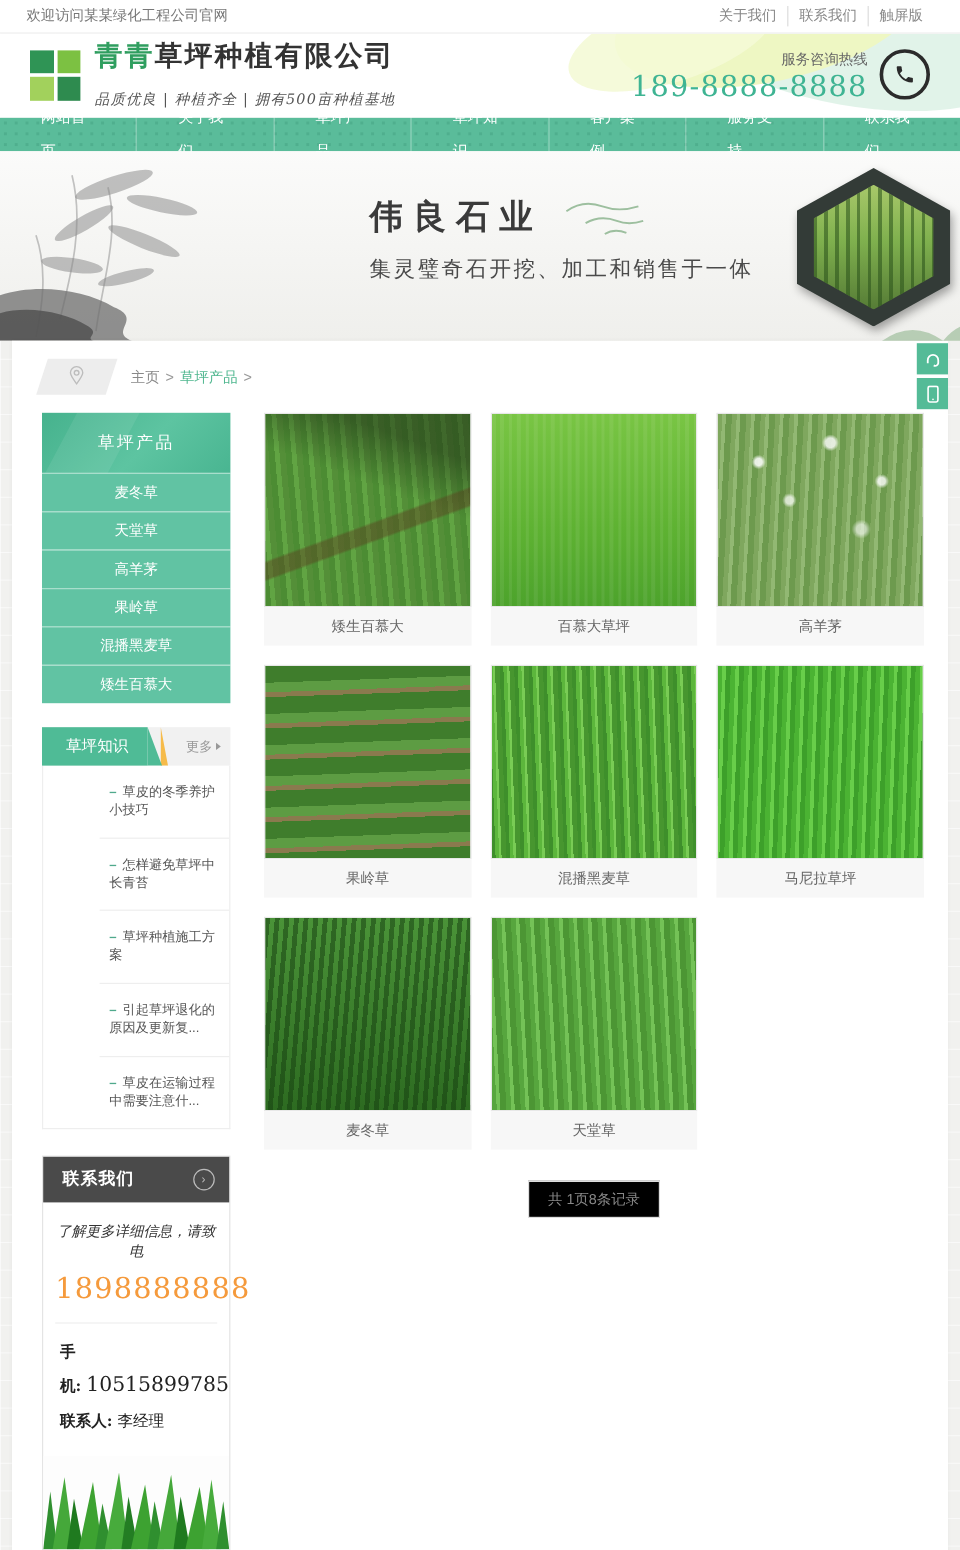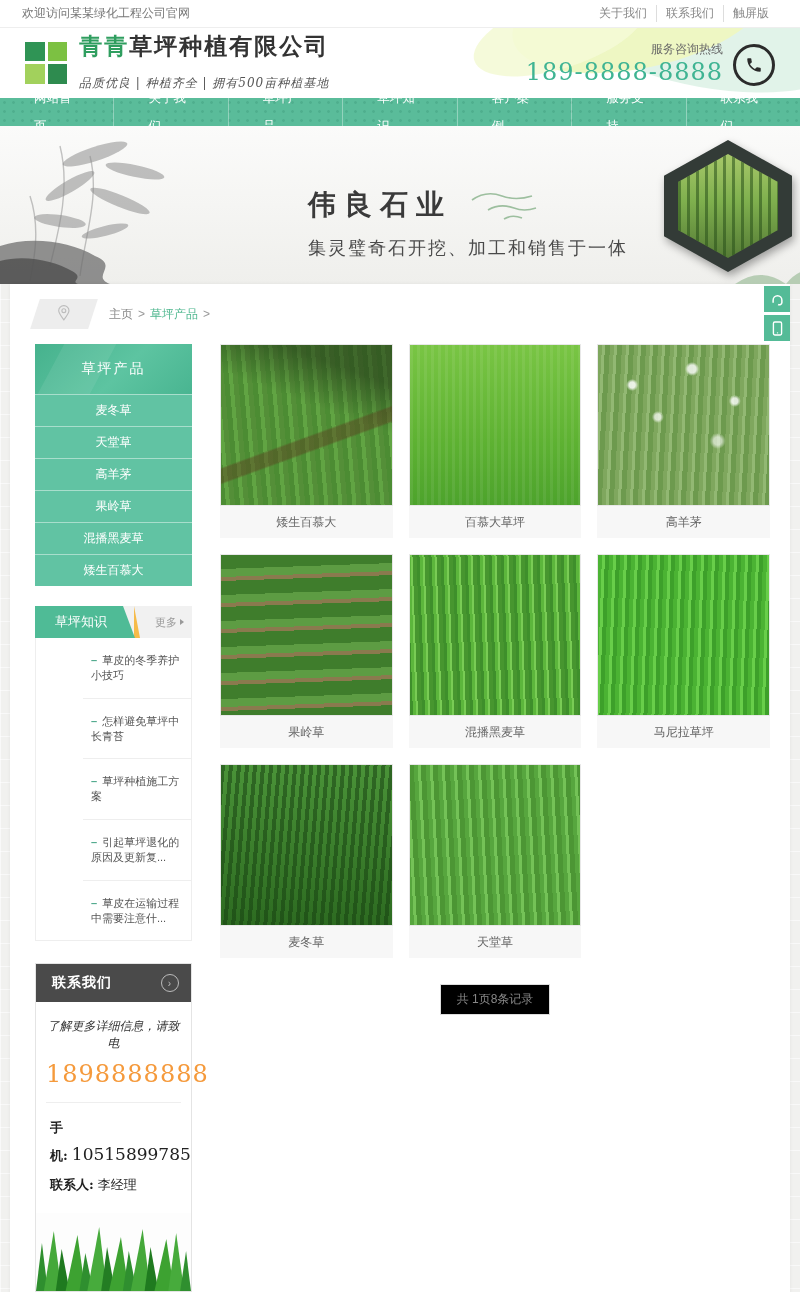--- a/index.html
+++ b/index.html
@@ -19,42 +19,42 @@
   .topbar .welcome{color:#777;font-size:12px;}
   .topbar .links{display:flex;align-items:center;color:#888;}
   .topbar .links a{color:#888;text-decoration:none;padding:0 9px;cursor:pointer;}
   .topbar .links a + a{border-left:1px solid #ddd;}
   
   .header{background:#fff;height:70px;position:relative;overflow:hidden;display:flex;align-items:center;justify-content:space-between;padding:0 25px;}
   .swoosh1,.swoosh2,.swoosh3{position:absolute;border-radius:50%;pointer-events:none;}
   .swoosh1{width:260px;height:110px;background:#eef7c3;right:30px;top:-70px;transform:rotate(-12deg);}
   .swoosh2{width:300px;height:120px;background:#d9f0e4;right:-60px;top:-60px;transform:rotate(10deg);opacity:.8;}
   .swoosh3{width:180px;height:70px;background:#f4fad6;right:150px;top:-30px;transform:rotate(-18deg);opacity:.9;}
-  .logo{display:flex;align-items:center;position:relative;z-index:2;text-align:center;}
+  .logo{display:flex;align-items:center;position:relative;z-index:2;}
   .logo-mark{width:42px;height:42px;display:grid;grid-template-columns:1fr 1fr;grid-template-rows:1fr 1fr;gap:3px;margin-right:12px;}
   .logo-mark i{display:block;}
   .lm1{background:#2f9455;} .lm2{background:#7cc142;} .lm3{background:#a2d15c;} .lm4{background:#2e8b4f;}
   .logo-text .name{font-size:23px;font-weight:bold;letter-spacing:2px;color:#333;line-height:1.1;}
   .logo-text .name .gr{color:#2f9e5f;}
   .logo-text .tagline{font-family:"DejaVu Serif","Liberation Serif",serif;font-style:italic;font-size:12px;color:#555;margin-top:16px;letter-spacing:1px;}
-  .hotline{display:flex;align-items:flex-end;position:relative;z-index:2;}
+  .hotline{display:flex;align-items:flex-start;position:relative;z-index:2;}
   .hotline .txt{text-align:right;margin-right:10px;}
   .hotline .lab{color:#666;font-size:12px;}
   .hotline .num{font-family:"DejaVu Serif","Liberation Serif",serif;font-size:24px;color:#3fb493;letter-spacing:1px;}
   .phone-ic{width:36px;height:36px;border:3px solid #2b2b2b;border-radius:50%;display:flex;align-items:center;justify-content:center;font-size:18px;color:#2b2b2b;}
   
   .greenbar{background-color:#5abc9a;background-image:radial-gradient(rgba(0,80,55,.12) 1.2px, transparent 1.6px);background-size:9px 9px;}
   .nav{height:28px;display:flex;align-items:center;justify-content:center;}
   .nav a{color:#fff;font-size:12.5px;text-decoration:none;padding:0 34px;line-height:28px;cursor:pointer;}
   .nav a + a{border-left:1px solid rgba(255,255,255,.35);}
   
   .banner{height:158px;position:relative;background:linear-gradient(180deg,#fbfbfa 0%,#efefec 100%);overflow:hidden;}
   .ink{position:absolute;left:0;top:0;}
   .banner-text{position:absolute;left:308px;top:36px;z-index:2;}
-  .banner-title-row{display:flex;align-items:flex-start;margin-top:24px;}
+  .banner-title-row{display:flex;align-items:flex-start;}
   .banner-title{font-size:28px;font-weight:bold;color:#3a3a3a;letter-spacing:8px;}
   .cloud{margin-left:14px;margin-top:4px;}
   .banner-sub{font-family:"DejaVu Serif","Liberation Serif",serif;font-size:18px;color:#4a4a4a;margin-top:12px;letter-spacing:2px;}
   .mountain{position:absolute;left:420px;top:92px;}
   .hexwrap{position:absolute;right:8px;top:14px;width:128px;height:132px;filter:drop-shadow(2px 4px 4px rgba(0,0,0,.35));}
   .hex{width:100%;height:100%;background:#333b37;clip-path:polygon(50% 0,100% 27%,100% 73%,50% 100%,0 73%,0 27%);position:relative;}
   .hex-in{position:absolute;left:14px;top:14px;right:14px;bottom:14px;
     clip-path:polygon(50% 0,100% 27%,100% 73%,50% 100%,0 73%,0 27%);
     background:
       repeating-linear-gradient(90deg, rgba(40,80,25,.55) 0 3px, transparent 3px 9px),

